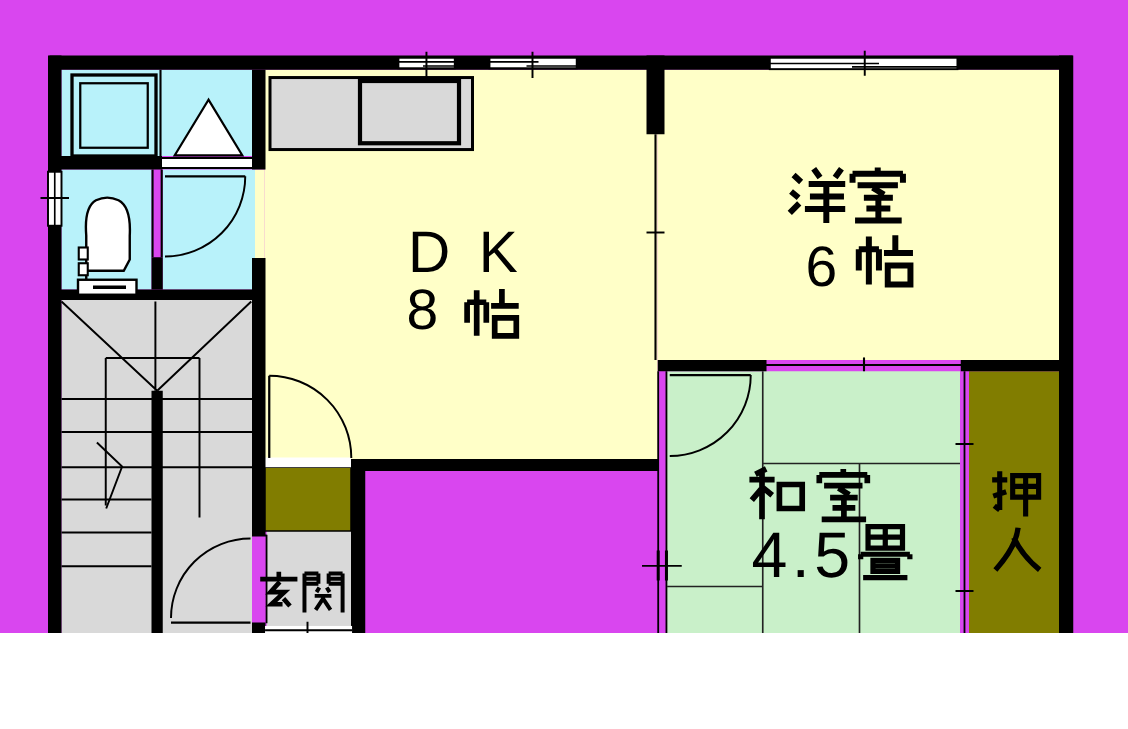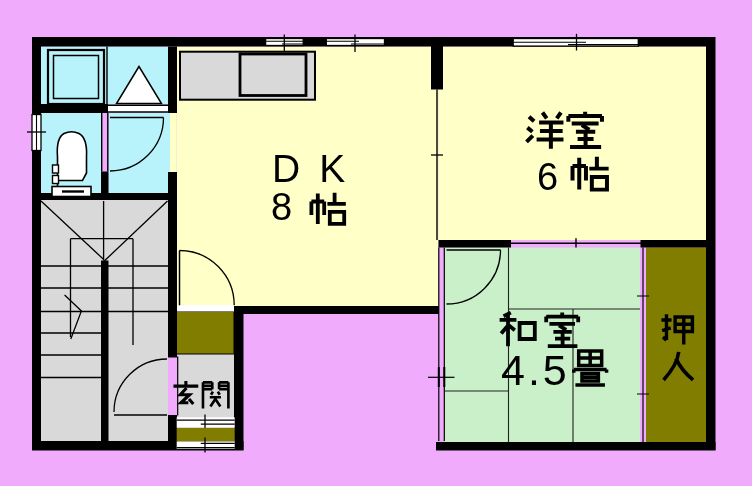--- a/index.html
+++ b/index.html
@@ -1,16 +1,16 @@
 <!DOCTYPE html>
 <html><head>
 <meta charset="utf-8">
 <style>
   html,body{margin:0;padding:0;background:#fff;}
-  #plan{position:relative;width:752px;height:486px;background:#f0abfc;font-family:"Liberation Sans",sans-serif;}
+  #plan{position:relative;width:752px;height:422px;background:#d946ef;font-family:"Liberation Sans",sans-serif;}
   svg{position:absolute;left:0;top:0;}
 </style>
 </head>
 <body>
 
 <div id="plan">
 <svg width="752" height="486" viewBox="0 0 752 486">
 <defs>
   <g id="g-hab" fill="none" stroke="#000">
     <path d="M22 10 V86 M6 30 H38 M6 30 V64 M38 30 V64"></path>

